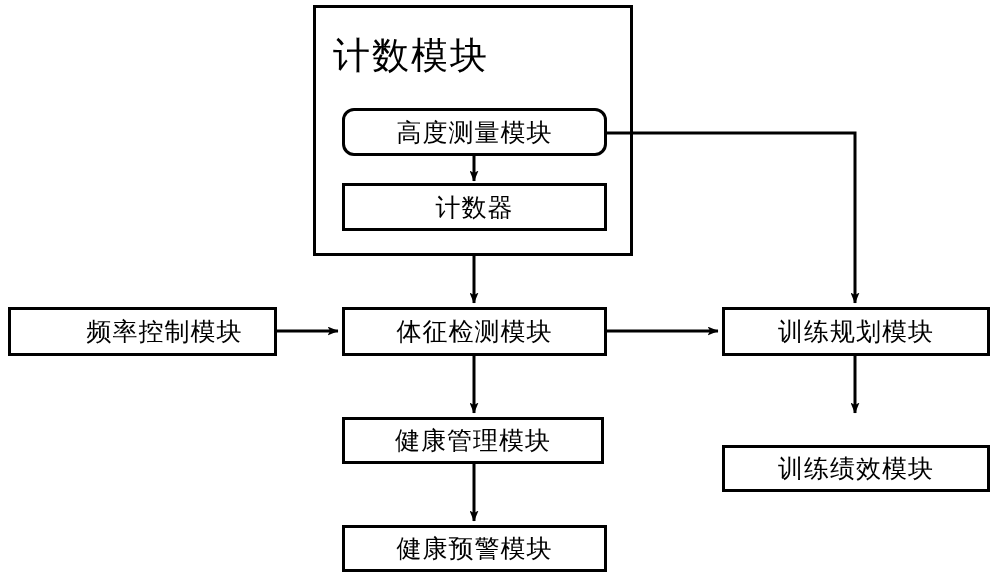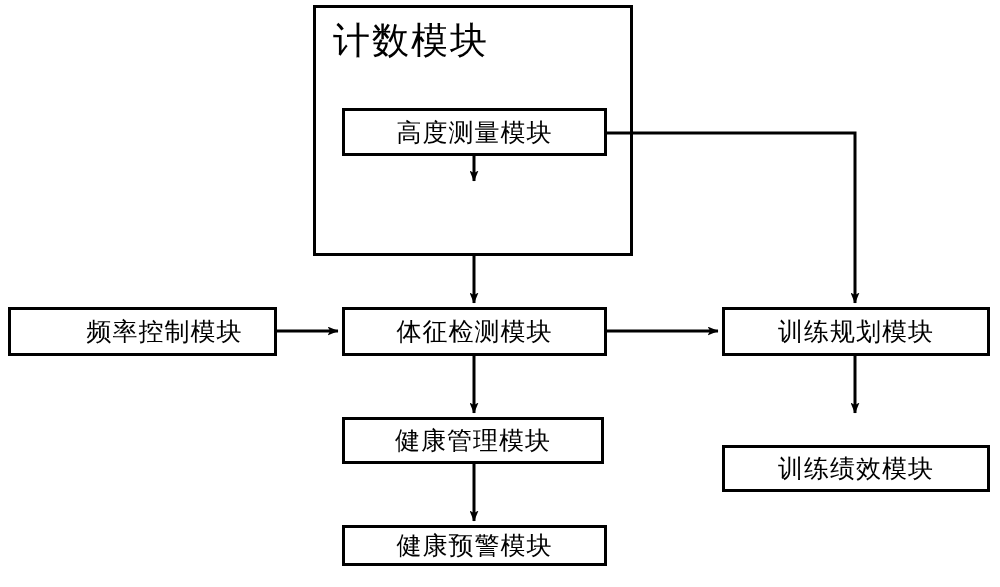--- a/index.html
+++ b/index.html
@@ -52,33 +52,33 @@
   }
   .group-title {
     position: absolute;
     white-space: nowrap;
     letter-spacing: 2px;
     line-height: 1;
   }
 
   
   #group-counting   { left: 313px; top: 5px;   width: 320px; height: 251px; }
-  #group-counting-title { left: 333px; top: 22px; font-size: 37px; }
+  #group-counting-title { left: 333px; top: 37px; font-size: 37px; }
 
-  #node-height      { left: 342px; top: 108px; width: 265px; height: 48px; font-size: 25px; }
+  #node-height      { left: 342px; top: 108px; width: 265px; height: 48px; font-size: 25px; border-radius: 12px; }
   #node-counter     { left: 342px; top: 183px; width: 265px; height: 48px; font-size: 25px; }
 
   #node-frequency   { left: 8px;   top: 307px; width: 269px; height: 49px; font-size: 25px; padding-left: 44px; }
   #node-vital       { left: 342px; top: 307px; width: 265px; height: 49px; font-size: 25px; }
   #node-training    { left: 722px; top: 307px; width: 268px; height: 49px; font-size: 25px; }
 
   #node-health      { left: 342px; top: 417px; width: 262px; height: 47px; font-size: 25px; }
   #node-performance { left: 722px; top: 417px; width: 268px; height: 47px; font-size: 25px; margin-top: 28px; }
 
-  #node-alert       { left: 342px; top: 525px; width: 265px; height: 41px; font-size: 25px; }
+  #node-alert       { left: 342px; top: 525px; width: 265px; height: 47px; font-size: 25px; }
 </style>
 </head>
 <body>
 
 <div id="canvas">
 
   <svg class="wires" viewBox="0 0 1000 587">
     <defs>
       <marker id="arrowhead" markerWidth="11" markerHeight="9" refX="10.5" refY="4.5" orient="auto" markerUnits="userSpaceOnUse">
         <path d="M0,0 L11,4.5 L0,9 L2.6,4.5 Z" fill="#000000"></path>
@@ -102,20 +102,23 @@
     <line x1="855" y1="356" x2="855" y2="413" stroke="#000000" stroke-width="3" marker-end="url(#arrowhead)"></line>
   </svg>
 
   <div class="group-box" id="group-counting"></div>
   <div class="group-title" id="group-counting-title">计数模块</div>
 
   <div class="node" id="node-height">
     <span class="label">高度测量模块</span>
   </div>
 
+  <div class="node" id="node-counter">
+    <span class="label">计数器</span>
+  </div>
 
   <div class="node" id="node-frequency">
     <span class="label">频率控制模块</span>
   </div>
 
   <div class="node" id="node-vital">
     <span class="label">体征检测模块</span>
   </div>
 
   <div class="node" id="node-training">

